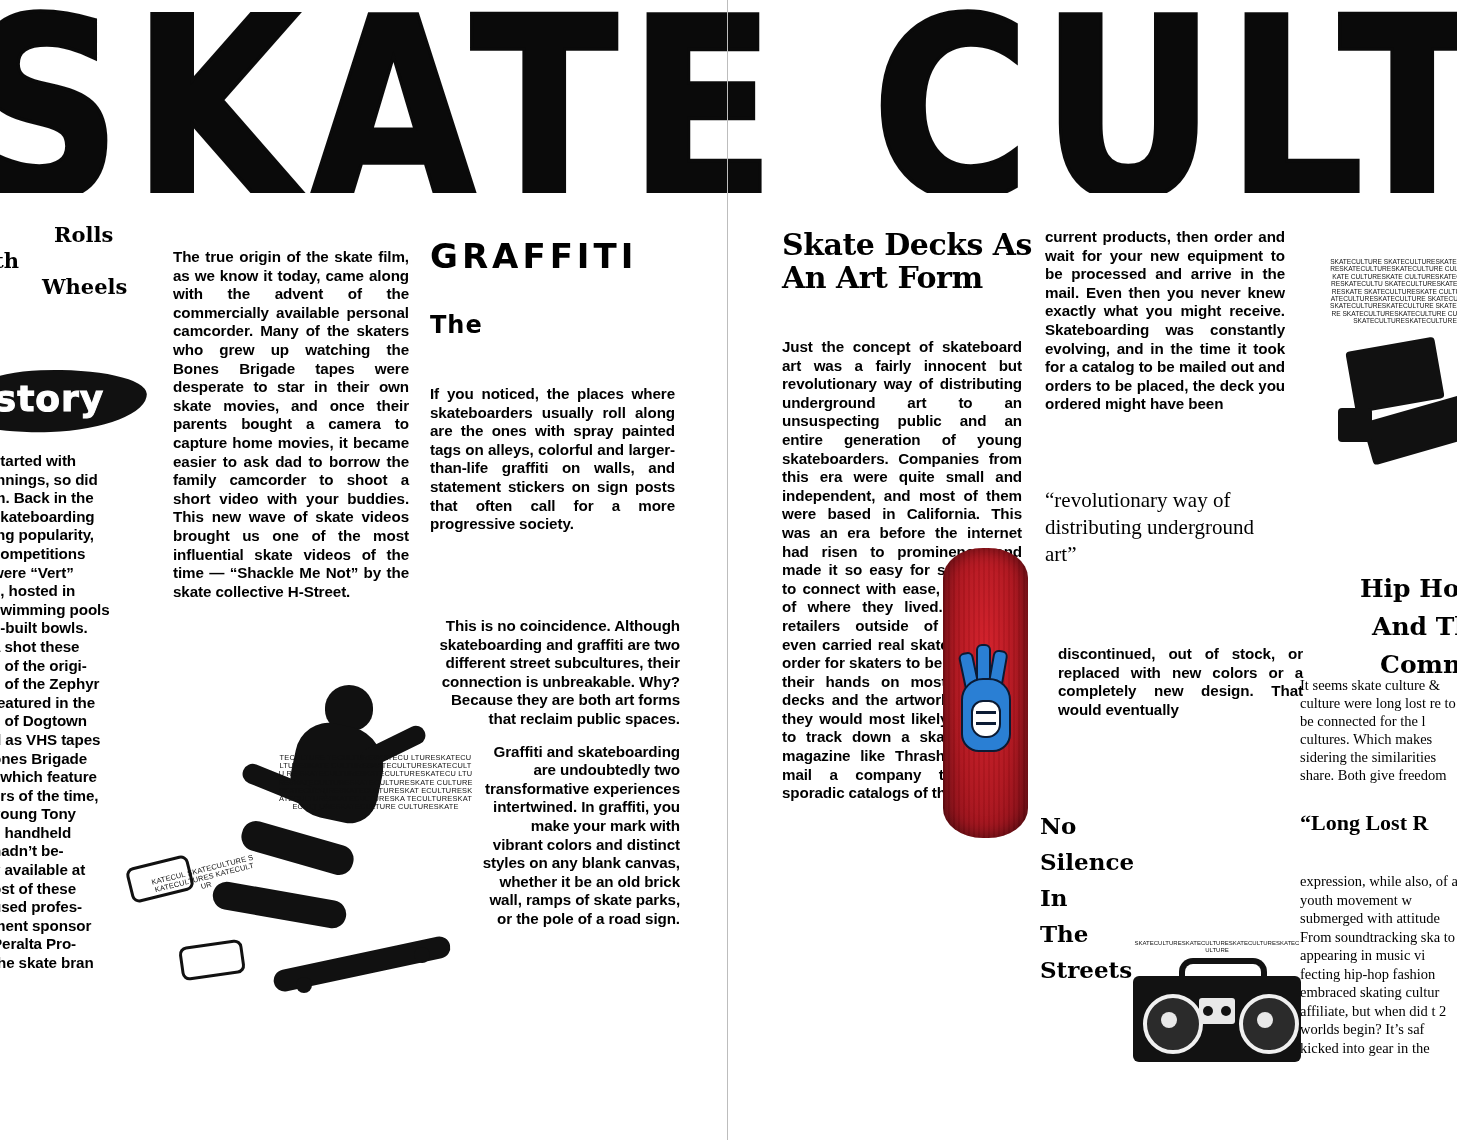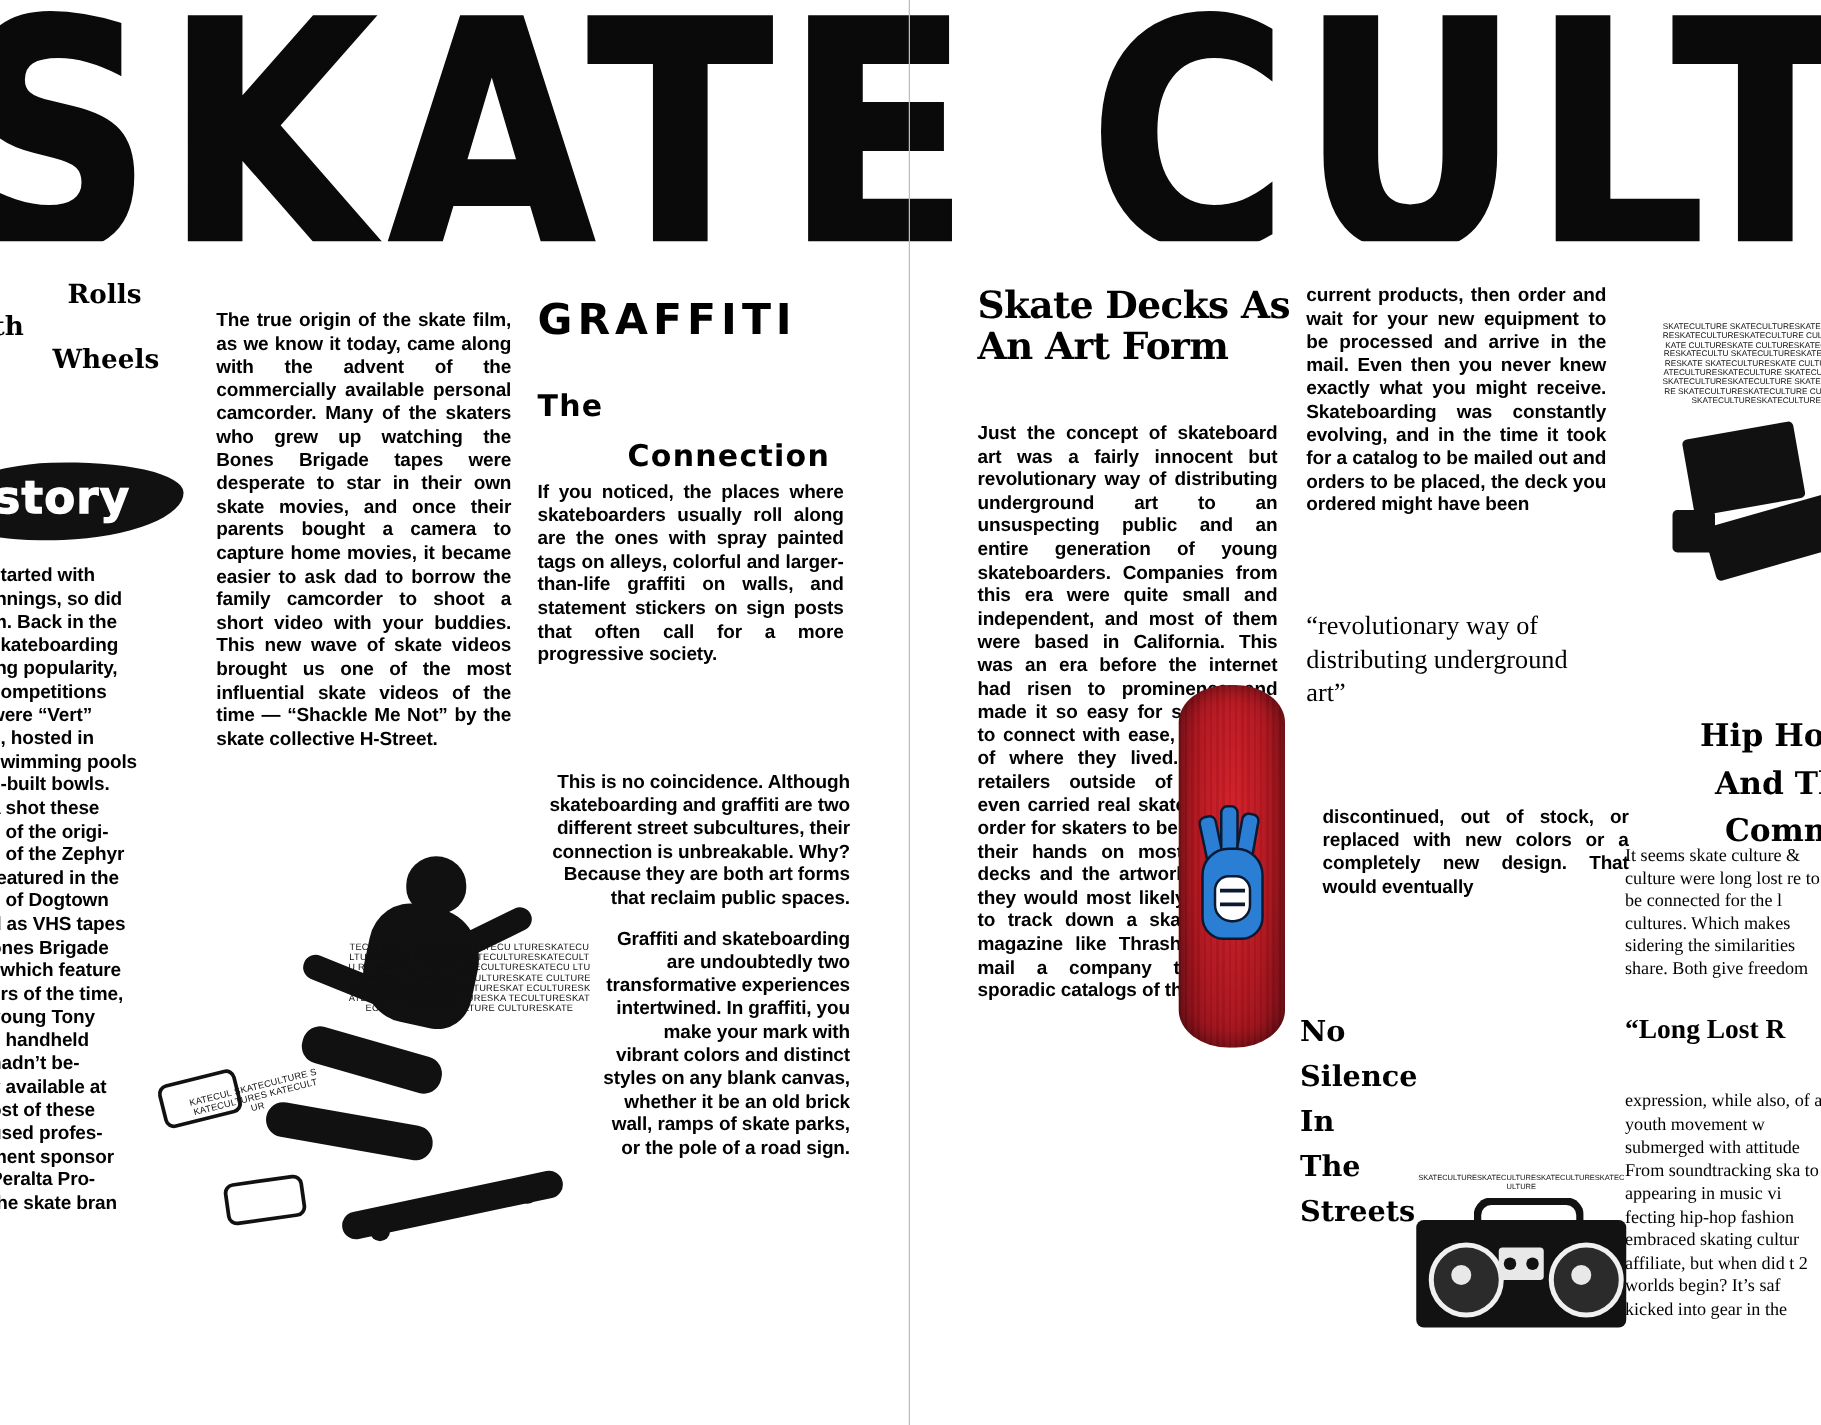--- a/index.html
+++ b/index.html
@@ -565,21 +565,20 @@
 </div>
 
 <div class="col body-text" id="col-film">
   <p>The true origin of the skate film, as we know it today, came along with the advent of the commercially available personal camcorder. Many of the skaters who grew up watching the Bones Brigade tapes were desperate to star in their own skate movies, and once their parents bought a camera to capture home movies, it became easier to ask dad to borrow the family camcorder to shoot a short video with your buddies. This new wave of skate videos brought us one of the most influential skate videos of the time — “Shackle Me Not” by the skate collective H-Street.</p>
 </div>
 
 <div class="graffiti-head" id="graffiti-title">GRAFFITI</div>
 
 <div id="graffiti-sub">
   <span class="w1">The</span>
-  <span class="w2">Connection</span>
 </div>
 
 <div class="col body-text" id="col-graffiti">
   <p>If you noticed, the places where skateboarders usually roll along are the ones with spray painted tags on alleys, colorful and larger-than-life graffiti on walls, and statement stickers on sign posts that often call for a more progressive society.</p>
 </div>
 
 <div class="col body-text" id="col-graffiti-2">
   <p style="text-align:right;">This is no coincidence. Although skateboarding and graffiti are two different street subcultures, their connection is unbreakable. Why? Because they are both art forms that reclaim public spaces.</p>
   <p style="text-align:right;margin-left:48px;">Graffiti and skateboarding are undoubtedly two transformative experiences intertwined. In graffiti, you make your mark with vibrant colors and distinct styles on any blank canvas, whether it be an old brick wall, ramps of skate parks, or the pole of a road sign.</p>
 </div>

